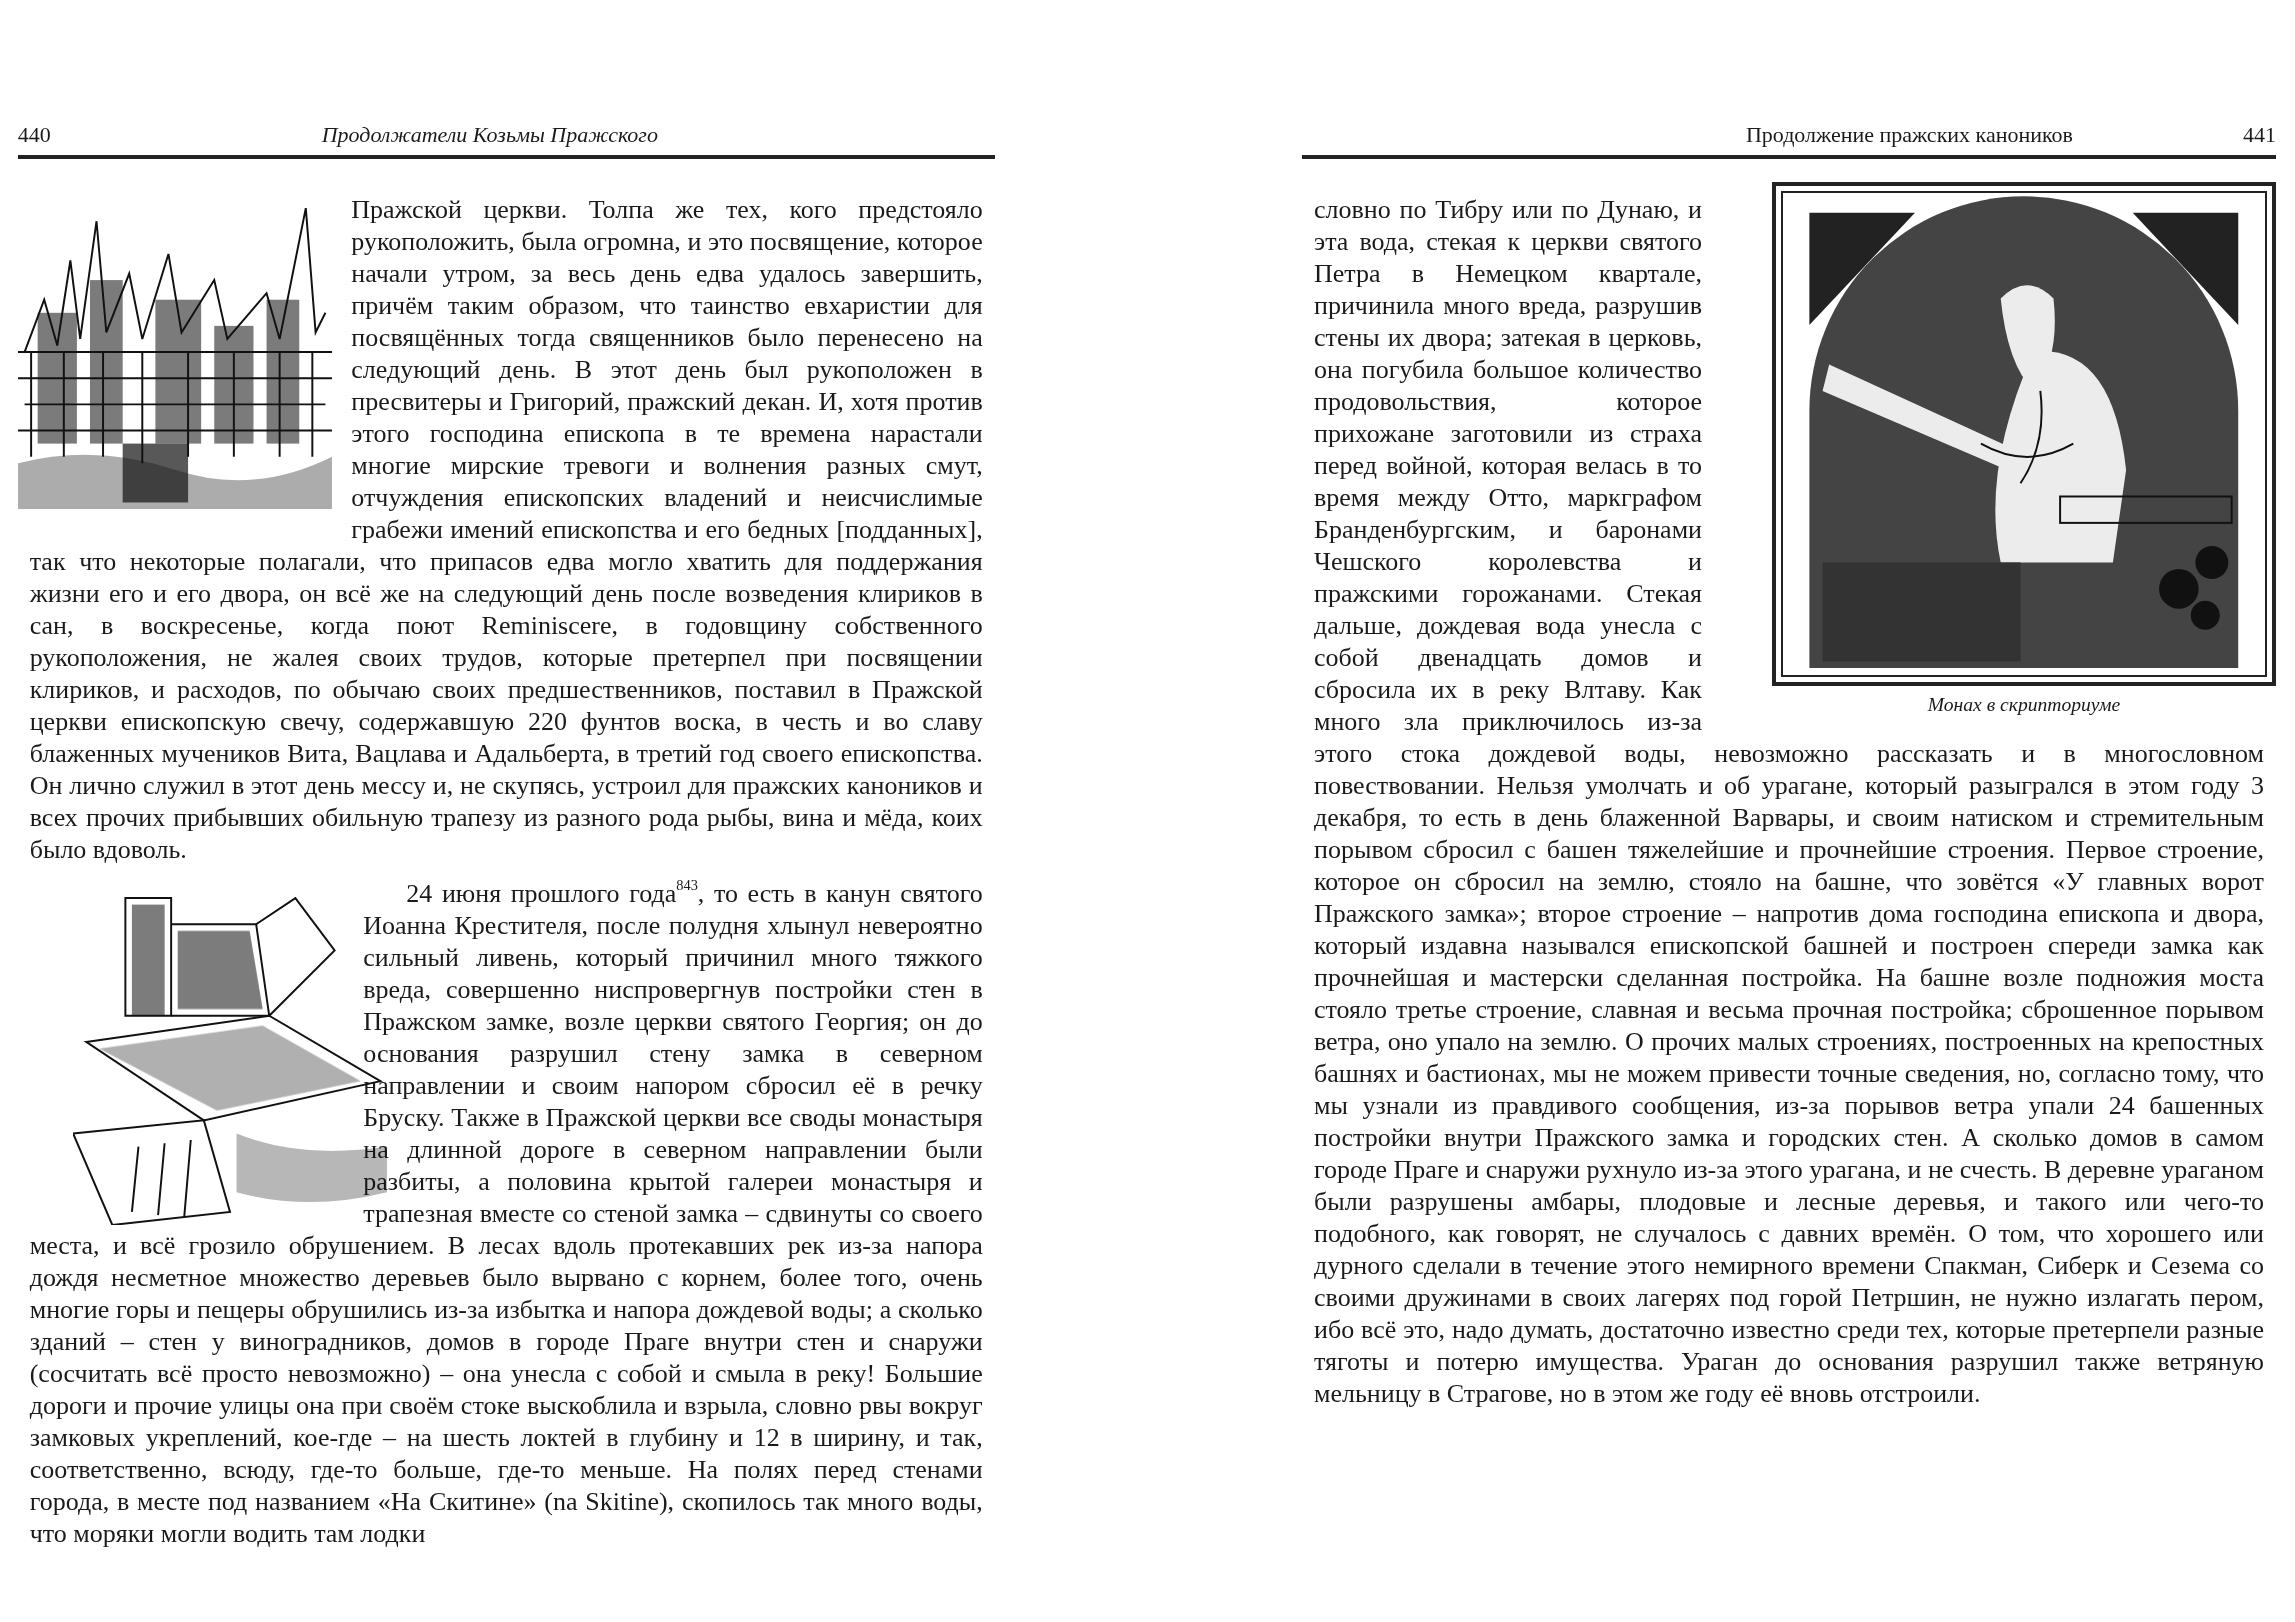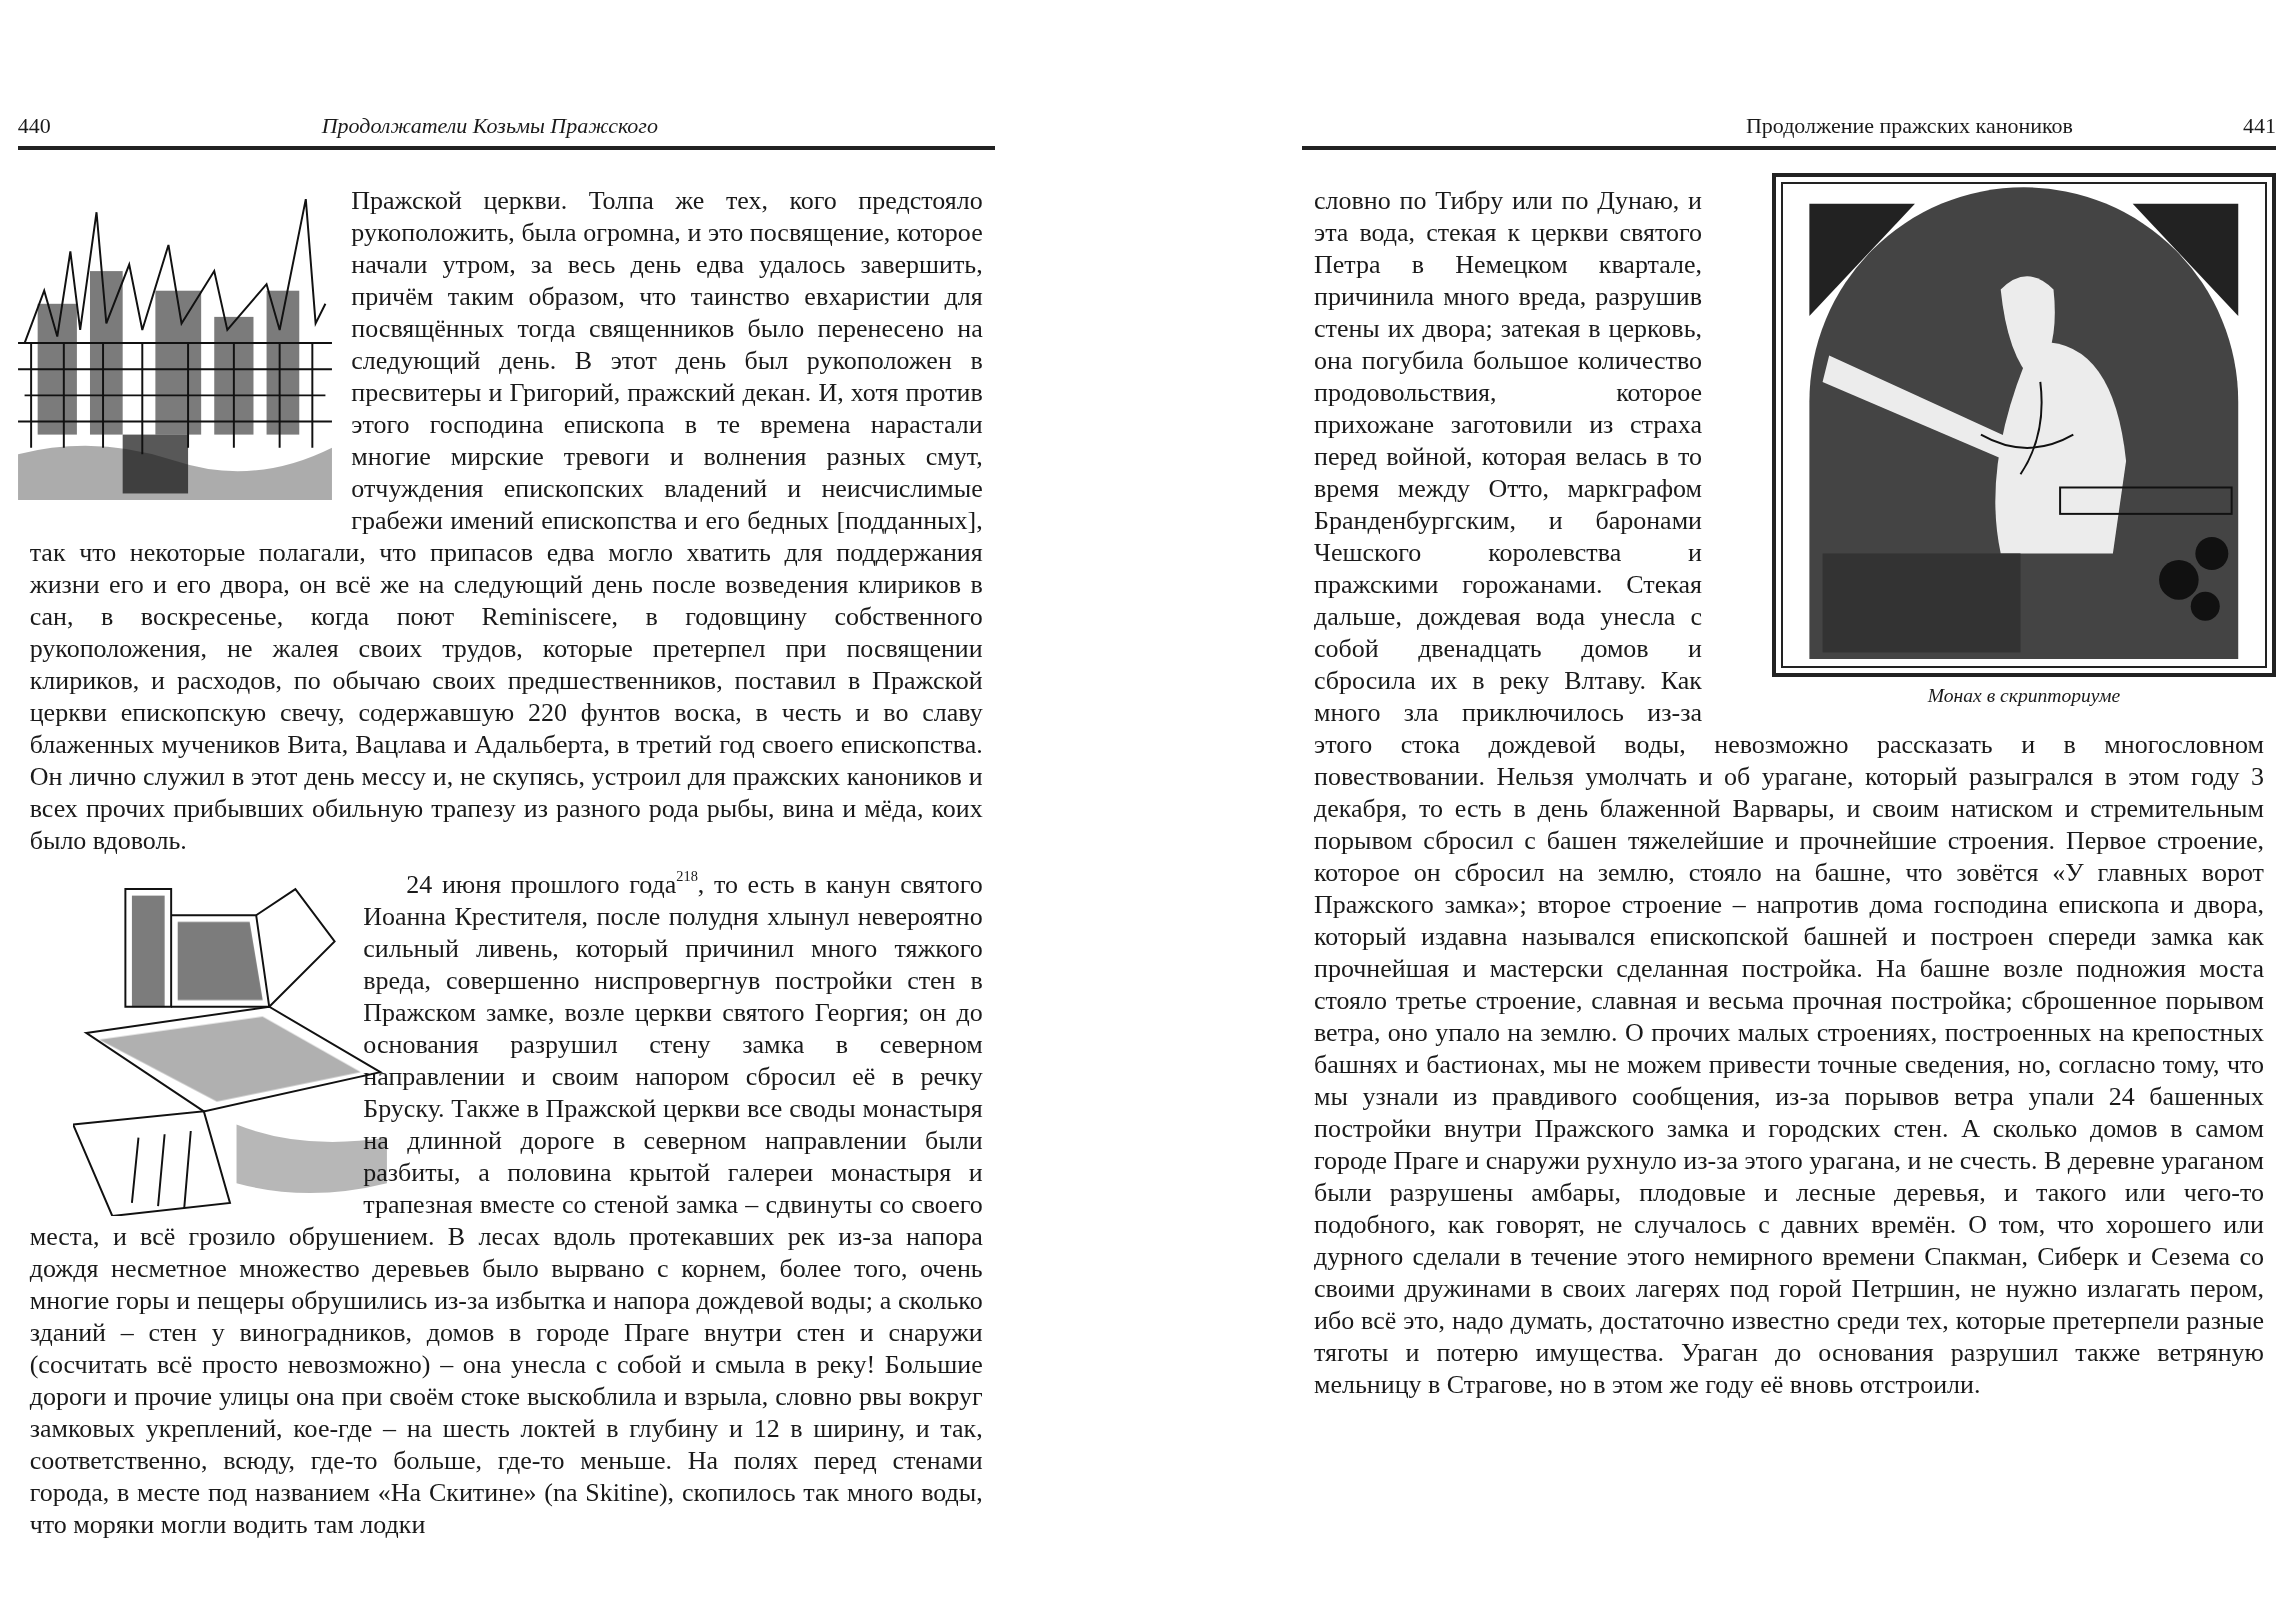--- a/index.html
+++ b/index.html
@@ -1,17 +1,17 @@
 <!DOCTYPE html>
 <html style="font-size:10.5px"><head>
 <meta charset="utf-8">
 <style>
   html,body{margin:0;padding:0;background:#fff;}
   body{width:2295px;height:1623px;position:relative;overflow:hidden;font-family:"Liberation Serif","DejaVu Serif",serif;color:#1a1a1a;}
-  .page{position:absolute;top:4px;height:1323px;}
+  .page{position:absolute;top:13px;height:1323px;}
   .page.left{left:17.7px;width:977px;}
   .page.right{left:1302px;width:974px;}
   .running-head{position:absolute;top:105px;left:0;right:0;height:33px;font-size:22px;line-height:33px;}
   .running-head .num{position:absolute;top:0;}
   .left .running-head .num{left:0;}
   .right .running-head .num{right:0;margin-left:44px;}
   .left .running-head .title{position:absolute;left:304px;font-style:italic;}
   .right .running-head .title{position:absolute;right:203px;margin-left:48px;}
   .rule{position:absolute;top:142px;left:0;right:0;height:3.9px;background:#222;}
   .body{position:absolute;top:169px;left:0;right:0;font-size:26px;line-height:32px;text-align:justify;hyphens:manual;}
@@ -49,21 +49,21 @@
           <rect x="110" y="150" width="50" height="250"></rect>
           <rect x="210" y="180" width="70" height="220"></rect>
           <rect x="300" y="220" width="60" height="180"></rect>
           <rect x="380" y="180" width="50" height="220"></rect>
         </g>
         <path d="M0 430 Q120 400 240 440 T480 420 V500 H0Z" fill="#111" opacity="0.35"></path>
         <rect x="160" y="400" width="100" height="90" fill="#111" opacity="0.7"></rect>
       </svg>
     </div>
     <p>Пражской церкви. Толпа же тех, кого предстояло рукоположить, была огромна, и это посвящение, которое начали утром, за весь день едва удалось завершить, причём таким образом, что таинство евхаристии для посвящённых тогда священников было перенесено на следующий день. В этот день был рукоположен в пресвитеры и Григорий, пражский декан. И, хотя против этого господина епископа в те времена нарастали многие мирские тревоги и волнения разных смут, отчуждения епископских владений и неисчислимые грабежи имений епископства и его бедных [подданных], так что некоторые полагали, что припасов едва могло хватить для поддержания жизни его и его двора, он всё же на следующий день после возведения клириков в сан, в воскресенье, когда поют Reminiscere, в годовщину собственного рукоположения, не жалея своих трудов, которые претерпел при посвящении клириков, и расходов, по обычаю своих предшественников, поставил в Пражской церкви епископскую свечу, содержавшую 220 фунтов воска, в честь и во славу блаженных мучеников Вита, Вацлава и Адальберта, в третий год своего епископства. Он лично служил в этот день мессу и, не скупясь, устроил для пражских каноников и всех прочих прибывших обильную трапезу из разного рода рыбы, вина и мёда, коих было вдоволь.</p>
-    <p class="indent"><span>24 июня прошлого года</span><sup>218</sup><span><span class="fig" style="width:314px;height:340px;float:left;margin-top:6.5px;">
+    <p class="indent"><span>24 июня прошлого года</span><sup>843</sup><span><span class="fig" style="width:314px;height:340px;float:left;margin-top:6.5px;">
       <svg width="314" height="340" viewBox="0 0 480 520">
         <g stroke="#111" fill="none" stroke-width="3">
           <path d="M80 20 L150 20 L150 200 L80 200 Z"></path>
           <path d="M150 60 L280 60 L300 200 L150 200"></path>
           <path d="M280 60 L340 20 L400 100 L300 200"></path>
           <path d="M20 240 L300 200 L470 300 L200 360 Z"></path>
           <path d="M0 380 L200 360 L240 500 L60 520 Z"></path>
           <path d="M100 400 L90 500 M140 395 L130 505 M180 390 L170 508"></path>
         </g>
         <g fill="#111" opacity="0.55">

